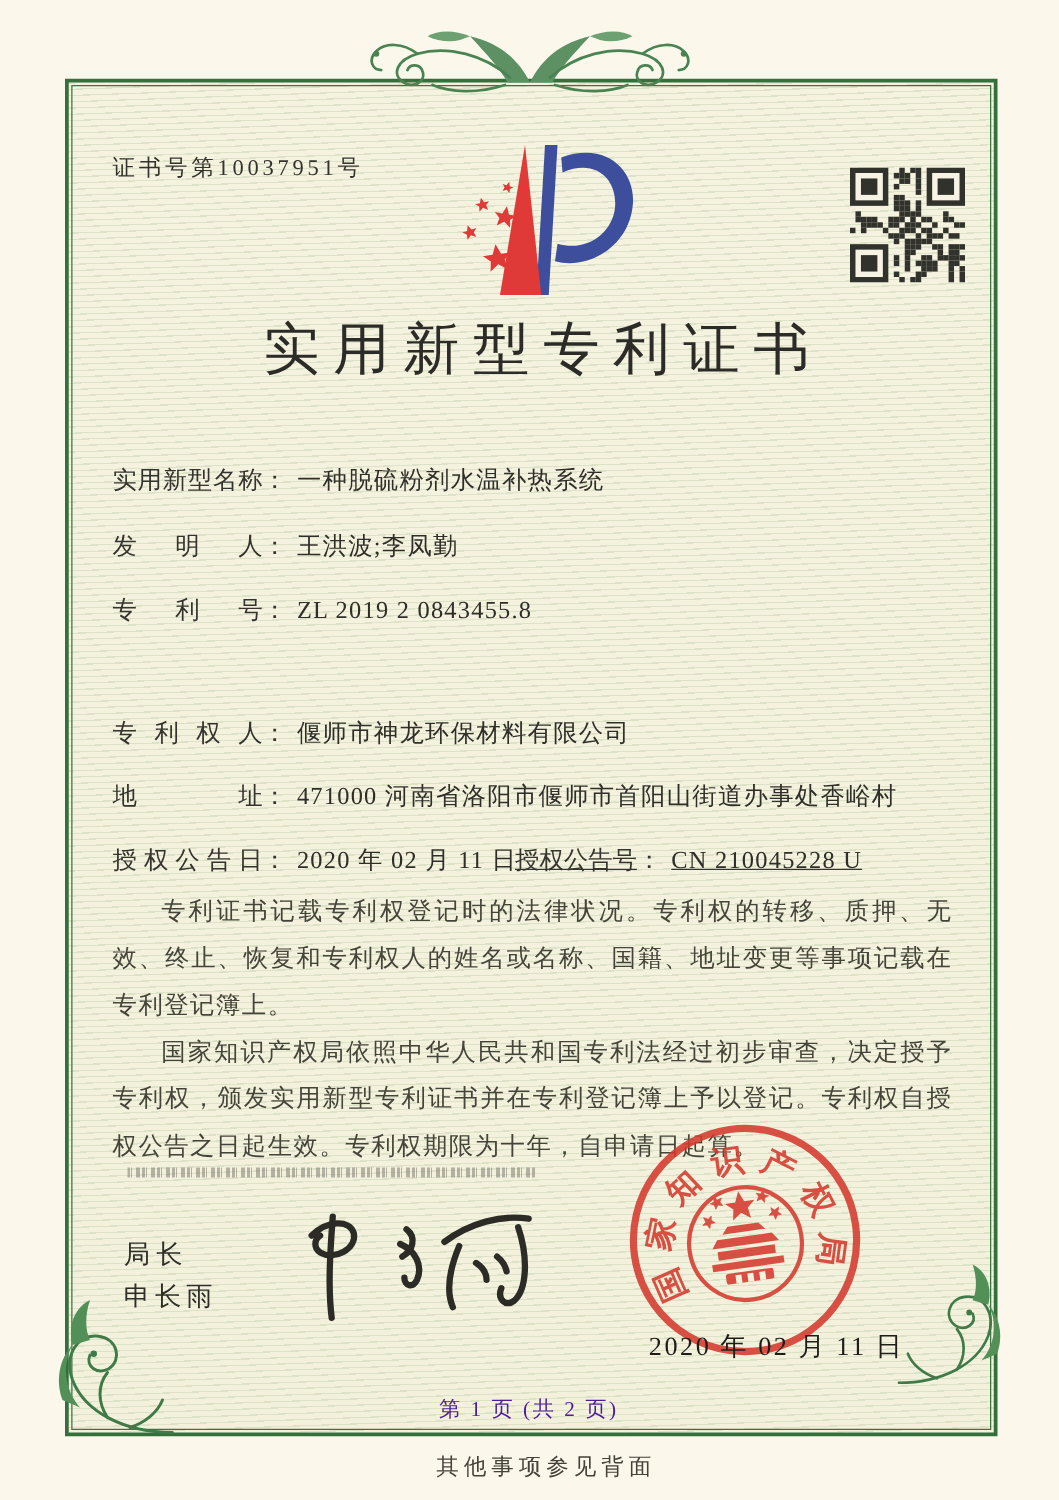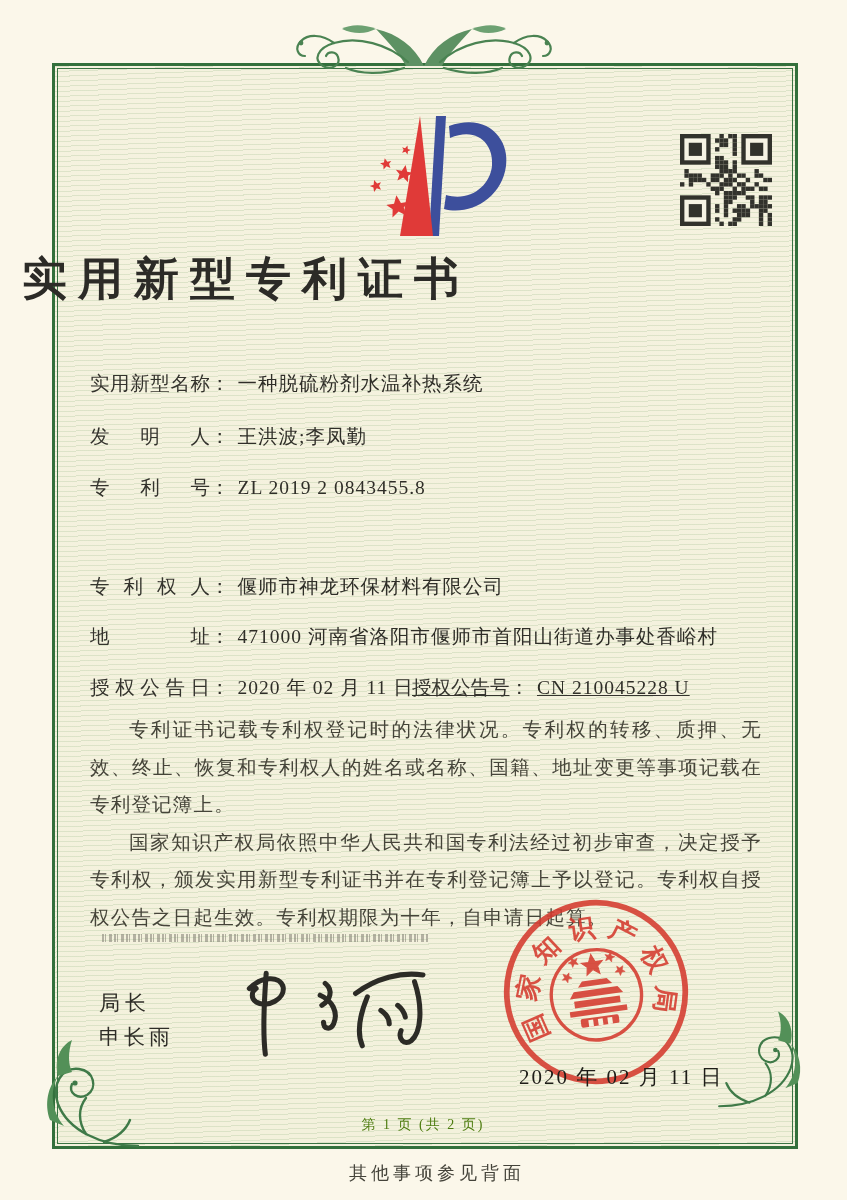--- a/index.html
+++ b/index.html
@@ -18,22 +18,22 @@
       repeating-linear-gradient(178deg,
         rgba(124,168,110,0.20) 0 1px, rgba(124,168,110,0) 1px 5px),
       linear-gradient(#f5f2df,#f3f1dc);
   }
   .frame::before{
     content:"";position:absolute;inset:2px;border:1px solid #3a7443;pointer-events:none;
   }
   
   .cert-no{position:absolute;left:90px;top:122px;font-size:18px;letter-spacing:3px;color:#33322c;}
   .title{
-    position:absolute;left:0;right:0;top:249px;
-    font-size:45px;font-weight:700;letter-spacing:11px;padding-left:22px;color:#2c2b27;
+    position:absolute;left:0;right:0;top:249px;text-align:center;
+    font-size:45px;font-weight:400;letter-spacing:11px;padding-left:22px;color:#2c2b27;
   }
   .field-row{position:absolute;left:90px;right:60px;font-size:19.5px;white-space:nowrap;}
   .flabel{
     display:inline-block;width:120px;text-align:justify;text-align-last:justify;
     vertical-align:top;color:#34332d;
   }
   .fcolon{display:inline-block;margin-right:8px;color:#34332d;}
   .fvalue{letter-spacing:1px;color:#2f2e28;}
   .grant-no-group{position:absolute;left:322px;top:0;text-decoration:underline;}
   .paragraphs{
@@ -49,21 +49,21 @@
       #807d72 3px 4px, transparent 4px 7px,
       #807d72 7px 10px, transparent 10px 12px);
   }
   .signer-title{position:absolute;left:99px;top:989px;font-size:21px;letter-spacing:5px;color:#2e2d27;}
   .signer-name{position:absolute;left:99px;top:1023px;font-size:21px;letter-spacing:4px;color:#2e2d27;}
   .signature{position:absolute;left:232px;top:948px;width:210px;height:118px;}
   .seal{position:absolute;left:500px;top:896px;width:192px;height:192px;transform:rotate(-8deg);}
   .seal-date{
     position:absolute;left:519px;top:1063px;font-size:21px;letter-spacing:2px;color:#1e1d18;z-index:5;
   }
-  .page-info{position:absolute;left:53px;width:740px;top:1116px;text-align:center;font-size:14px;letter-spacing:2px;color:#4d7c0f;}
+  .page-info{position:absolute;left:53px;width:740px;top:1116px;text-align:center;font-size:17px;letter-spacing:2px;color:#4c1d95;}
   .back-note{position:absolute;left:0;right:0;top:1161px;text-align:center;font-size:18px;letter-spacing:4px;color:#44433a;margin-left:27px;}
   
   .logo{position:absolute;left:350px;top:112px;width:160px;height:126px;}
   .qr{position:absolute;left:680px;top:134px;width:92px;height:92px;}
   .ornament-top{position:absolute;left:284px;top:16px;width:280px;height:60px;}
   .ornament-bl{position:absolute;left:34px;top:1034px;width:112px;height:116px;}
   .ornament-br{position:absolute;left:712px;top:1000px;width:100px;height:116px;transform:scaleX(-1);}
 </style>
 </head>
 <body>
@@ -100,20 +100,21 @@
     <g fill="none" stroke="#3f7a48" stroke-width="2.4" stroke-linecap="round">
       <path d="M104,112 C66,112 34,96 24,70 C17,50 28,33 45,35 C60,37 64,54 53,61 C44,66 34,59 38,50"></path>
       <path d="M30,92 C18,78 15,58 24,42 C14,52 10,70 16,86" fill="#539058" stroke="none"></path>
       <path d="M52,100 C44,88 44,74 52,64"></path>
       <path d="M24,42 C20,26 26,12 38,6 C34,18 34,30 38,38" fill="#539058" stroke="none"></path>
       <circle cx="41" cy="49" r="2.6" fill="#3f7a48" stroke="none"></circle>
       <path d="M70,108 C82,104 92,96 96,86"></path>
     </g>
   </svg>
 
+  <div class="cert-no">证书号第10037951号</div>
 
   <svg class="logo" viewBox="0 0 160 126">
     <defs>
       <polygon id="star" points="0,-10 2.94,-3.09 9.51,-3.09 4.76,1.18 5.88,8.09 0,3.82 -5.88,8.09 -4.76,1.18 -9.51,-3.09 -2.94,-3.09"></polygon>
     </defs>
 
     <path d="M86,4 L96,4 L89,124 L79,124 Z" fill="#3d4f9c"></path>
     <path d="M99,14 C138,0 160,28 156,54 C152,86 120,104 94,97 L96,83 C120,90 140,74 142,54 C144,33 128,14 100,26 Z" fill="#3d4f9c"></path>
 
     <path d="M70,4 L83,124 L50,124 Z" fill="#e03a38"></path>

